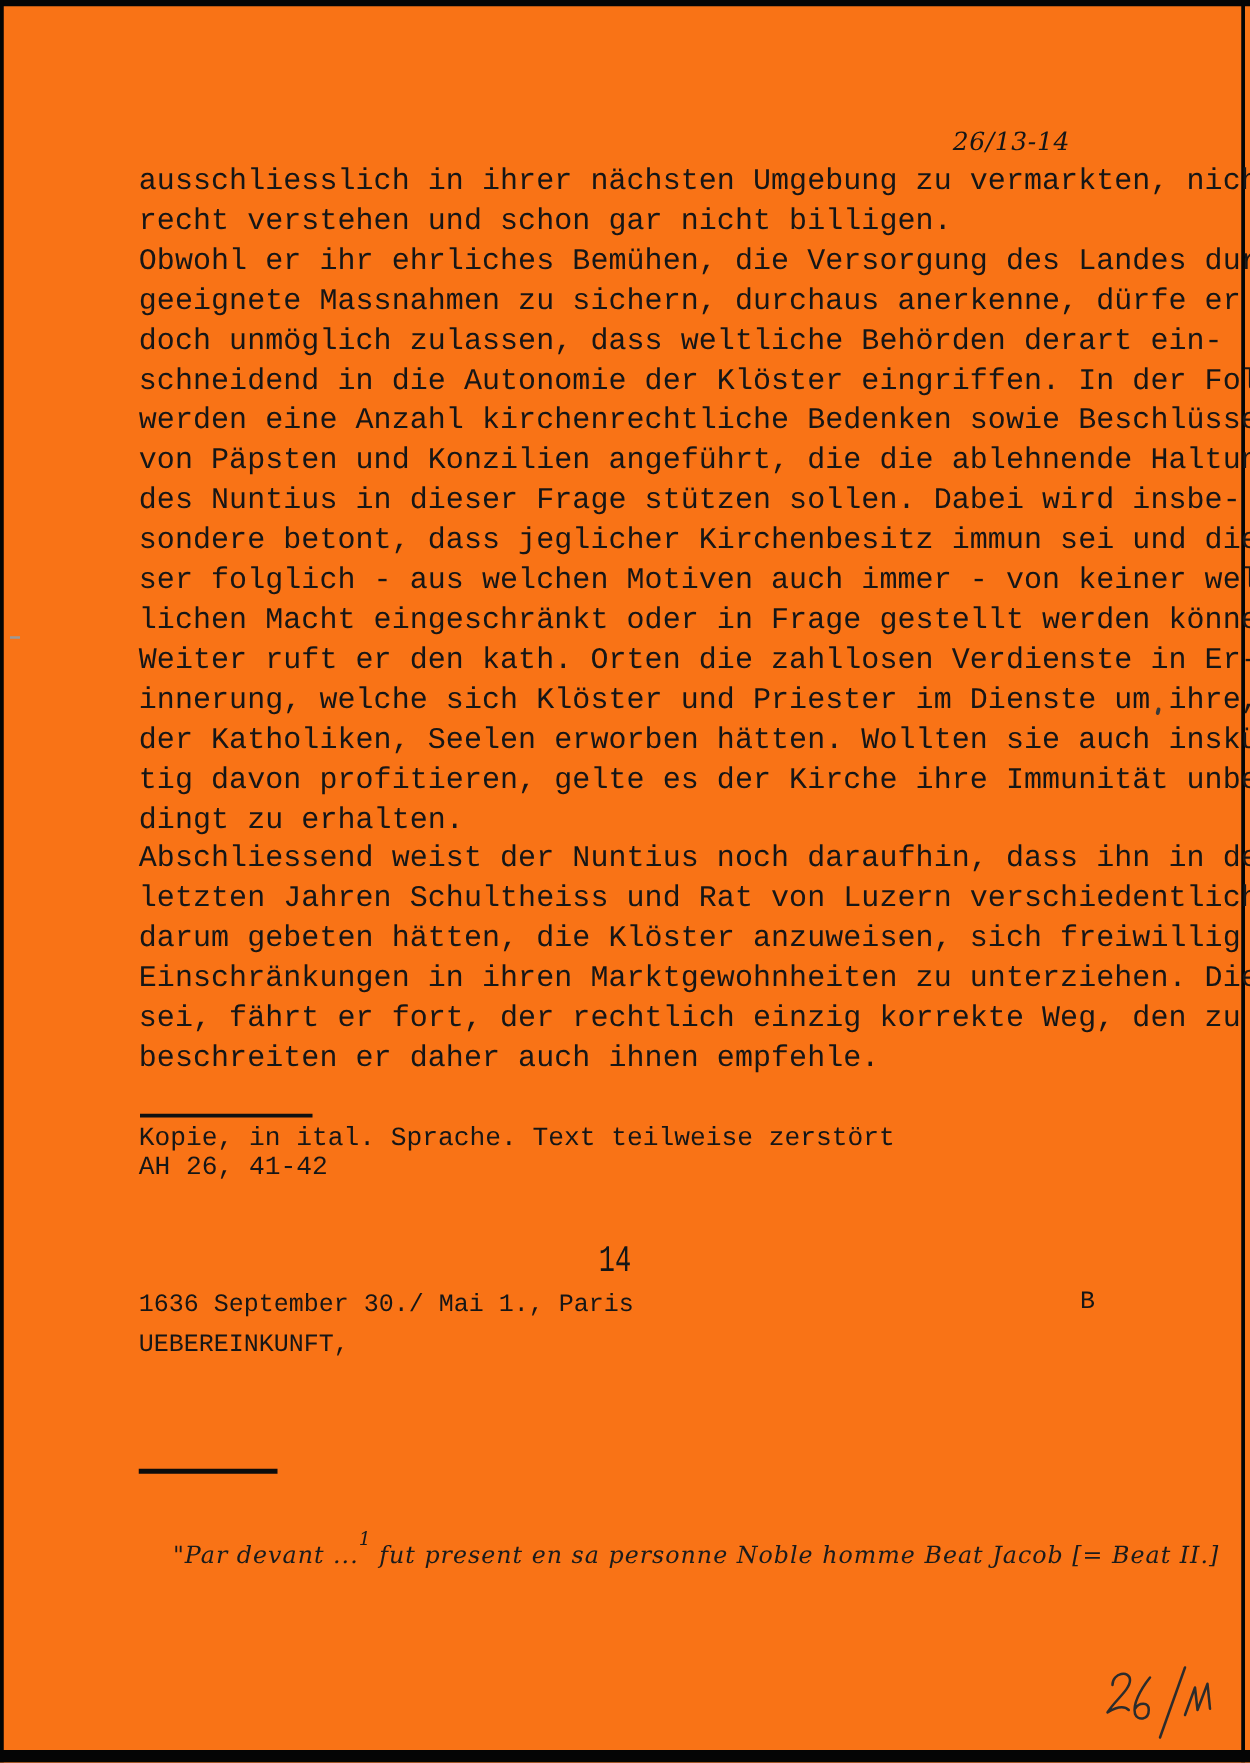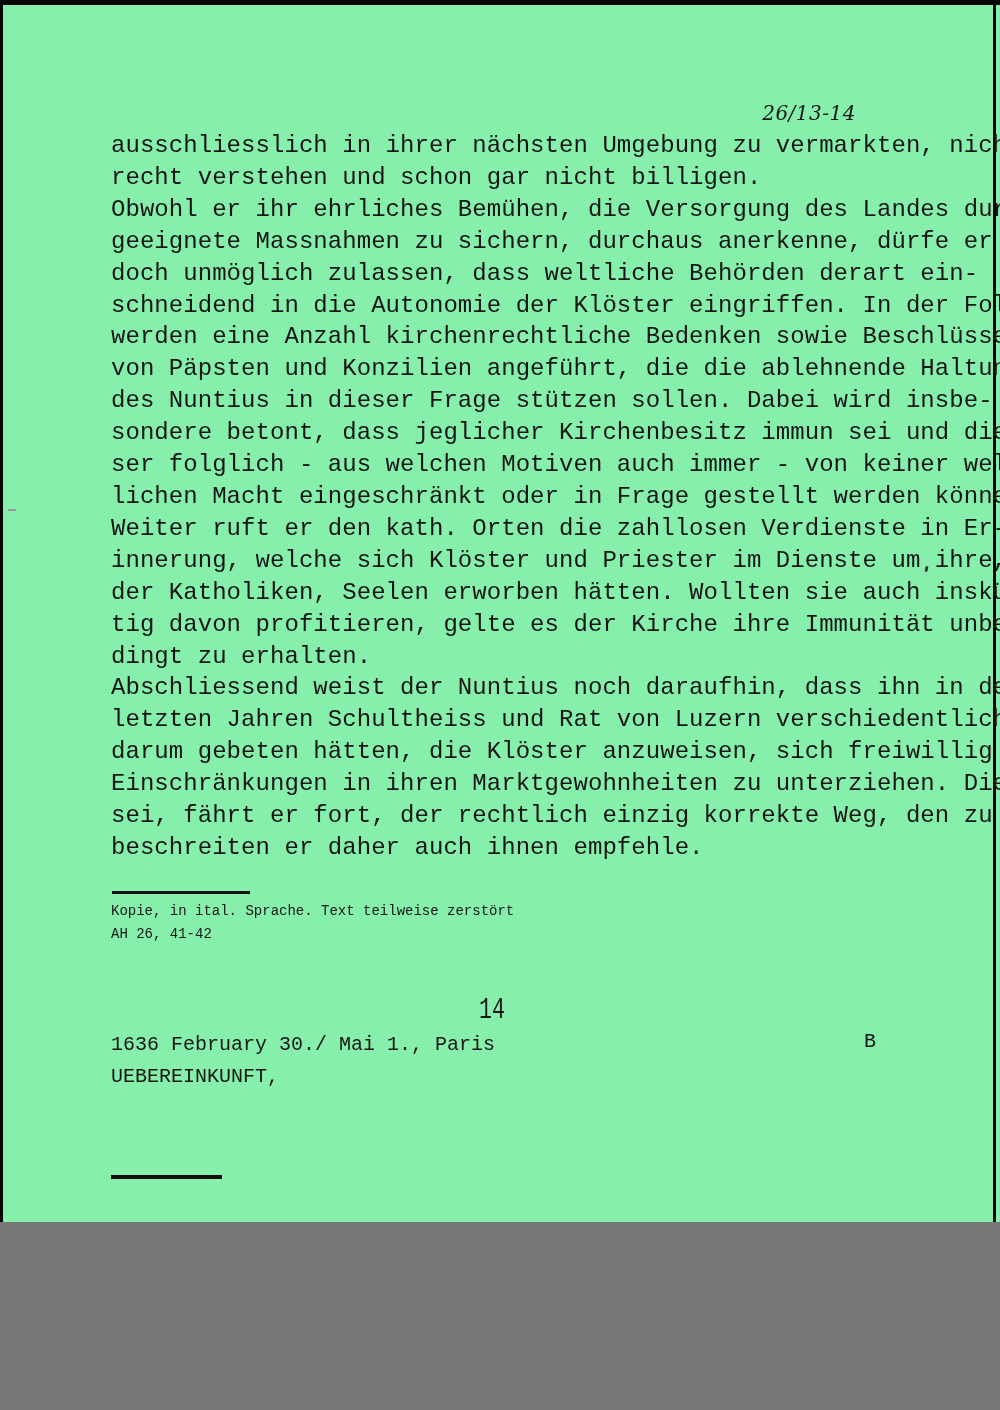--- a/index.html
+++ b/index.html
@@ -1,20 +1,20 @@
 <!DOCTYPE html>
 <html><head>
 <meta charset="utf-8">
 <style>
   html,body{margin:0;padding:0;}
   body{background:#777;}
   #page{
     position:relative;
-    width:1000px;height:1222px;
-    background:#86efac;
+    width:1000px;height:1410px;
+    background:#f97316;
     overflow:hidden;
     font-family:"Liberation Mono", monospace;
     color:#161616;
   }
   
   .edge{position:absolute;background:#050505;}
   #edge-top{left:0;top:0;width:1000px;height:5px;}
   #edge-left{left:0;top:0;width:3px;height:1410px;}
   #edge-right{left:993px;top:0;width:3px;height:1410px;}
   #edge-bottom{left:0;top:1400px;width:1000px;height:10px;}
@@ -28,21 +28,21 @@
     position:absolute;left:111px;top:130px;
     font-size:24px;line-height:31.9px;
     white-space:pre;letter-spacing:.05px;
   }
   #footnote-rule{
     position:absolute;left:112px;top:891px;width:138px;height:3px;
     background:#111;
   }
   #source-block{
     position:absolute;left:111px;top:900px;
-    font-size:14px;line-height:23.2px;white-space:pre;
+    font-size:21px;line-height:23.2px;white-space:pre;
   }
   #entry-number{
     position:absolute;left:479px;top:993px;
     font-size:30px;line-height:34px;
     transform:scaleX(.72);transform-origin:left top;
   }
   #entry-date{
     position:absolute;left:111px;top:1033px;
     font-size:20px;line-height:24px;white-space:pre;
   }
@@ -116,21 +116,21 @@
   <div class="speck1"></div>
   <div class="speck2"></div>
 
   <div id="footnote-rule"></div>
 
   <div id="source-block">Kopie, in ital. Sprache. Text teilweise zerstört
 AH 26, 41-42</div>
 
   <div id="entry-number">14</div>
 
-  <div id="entry-date">1636 February 30./ Mai 1., Paris</div>
+  <div id="entry-date">1636 September 30./ Mai 1., Paris</div>
 
   <div id="entry-letter">B</div>
 
   <div id="entry-title">
     <span class="col1">UEBEREINKUNFT,</span>
   </div>
 
   <div id="quote-rule"></div>
 
   <div id="quote-line-1" class="quote-line">

